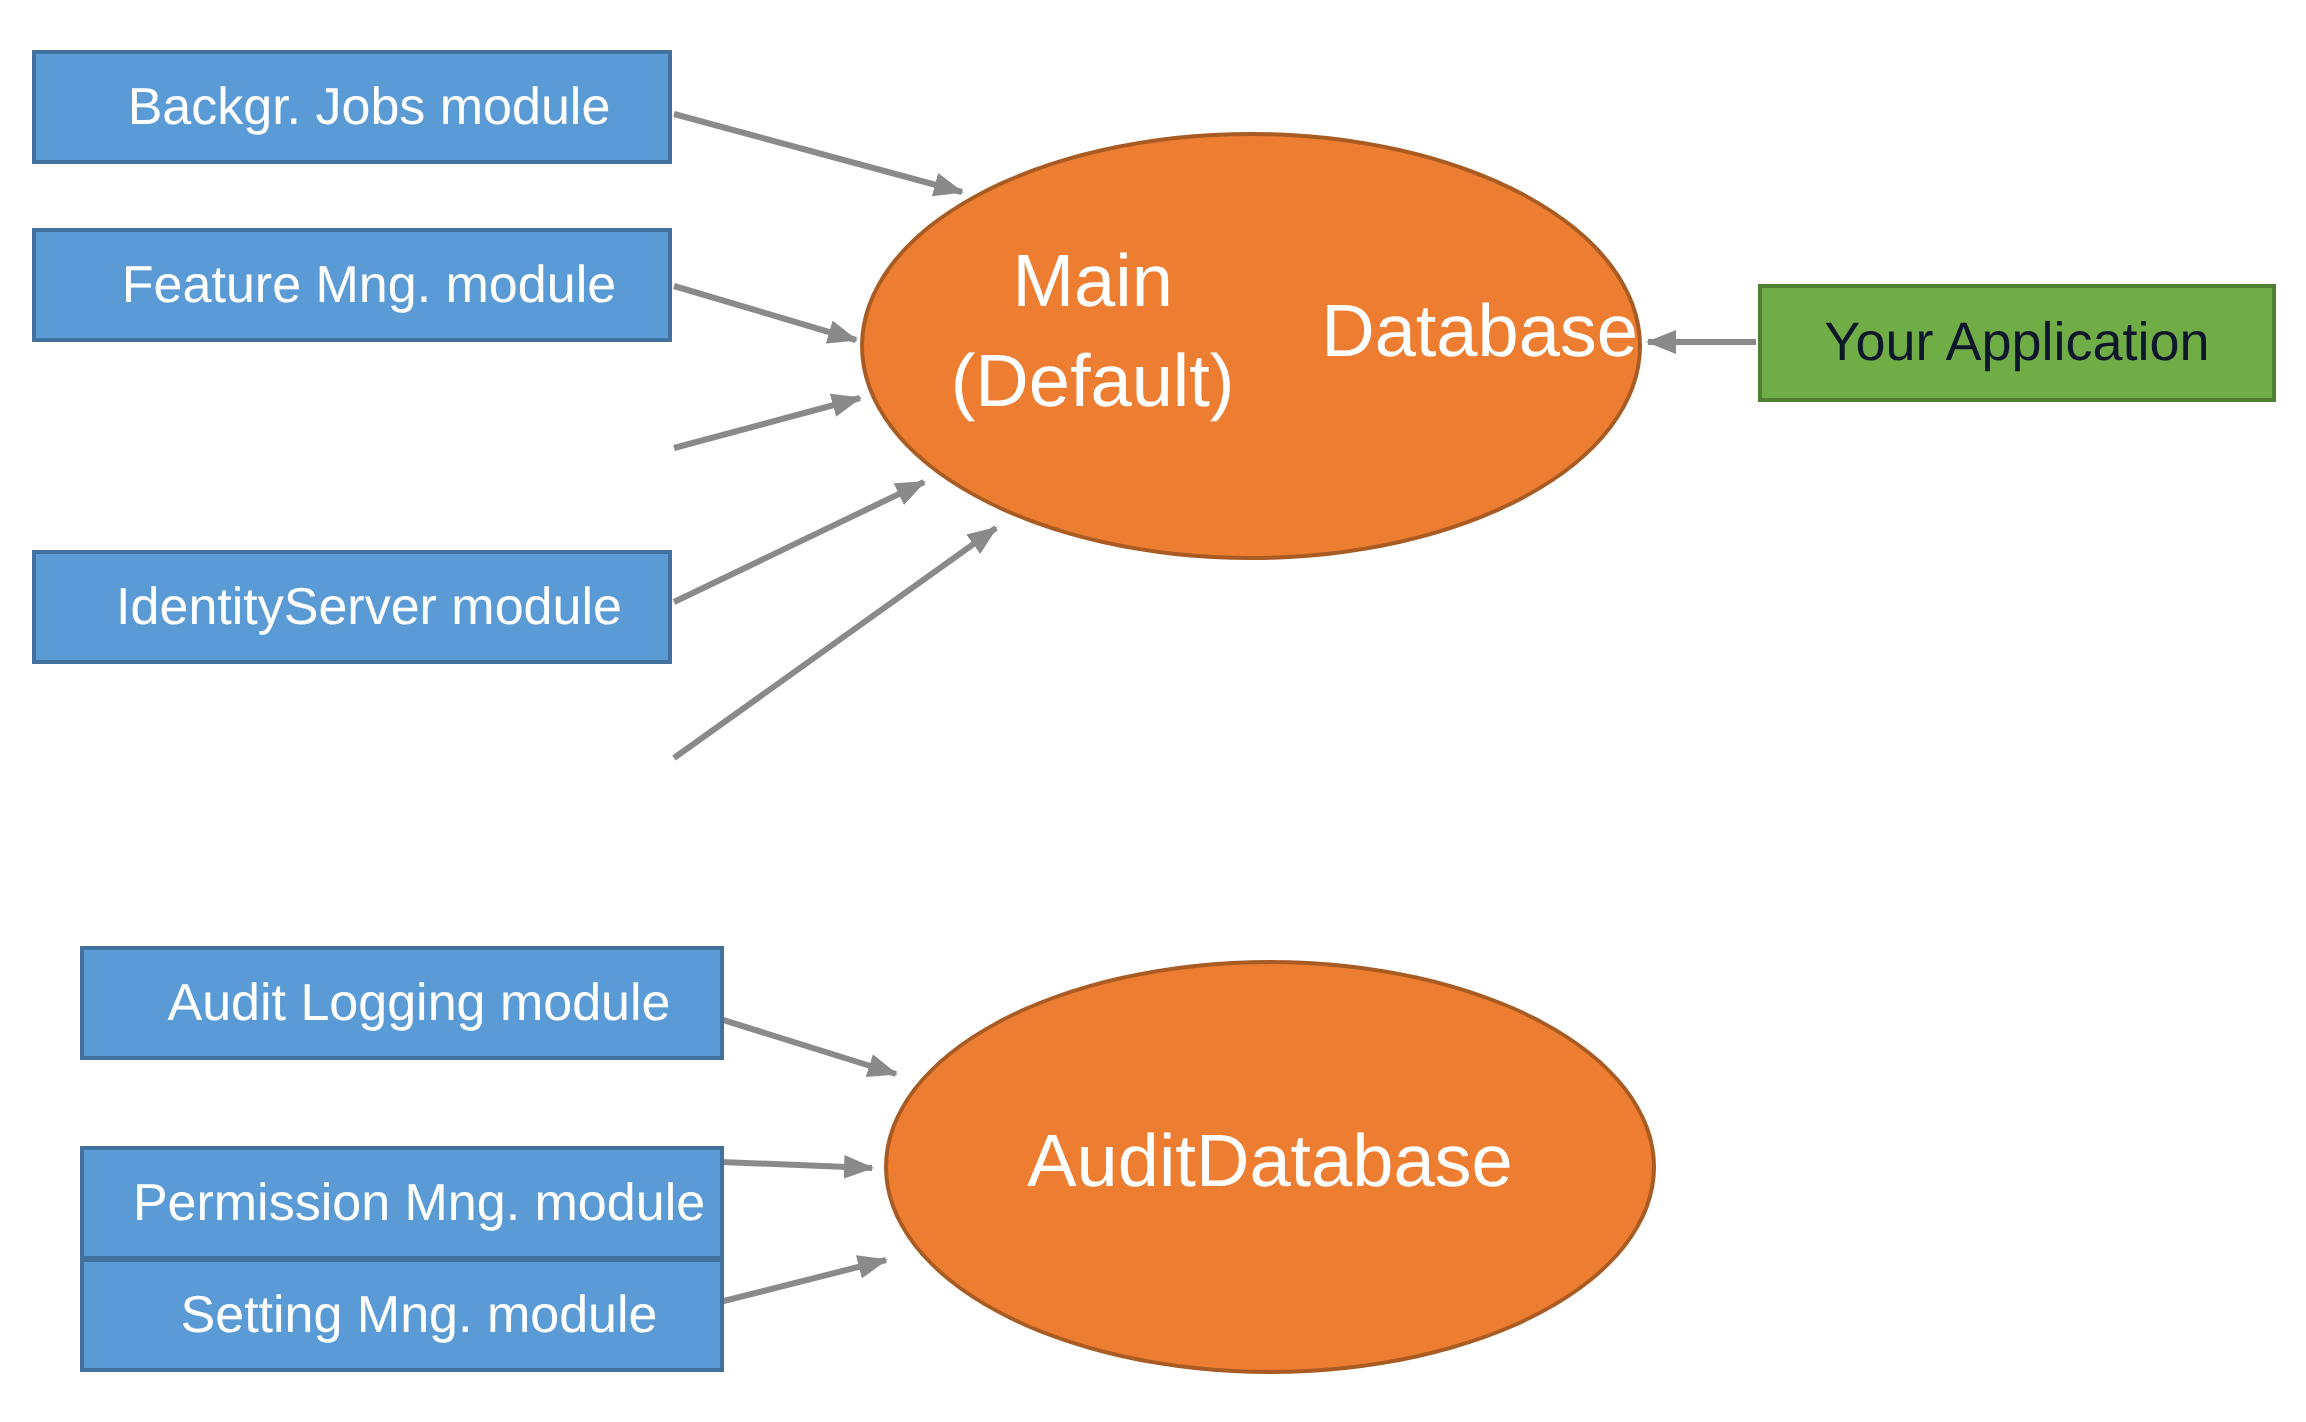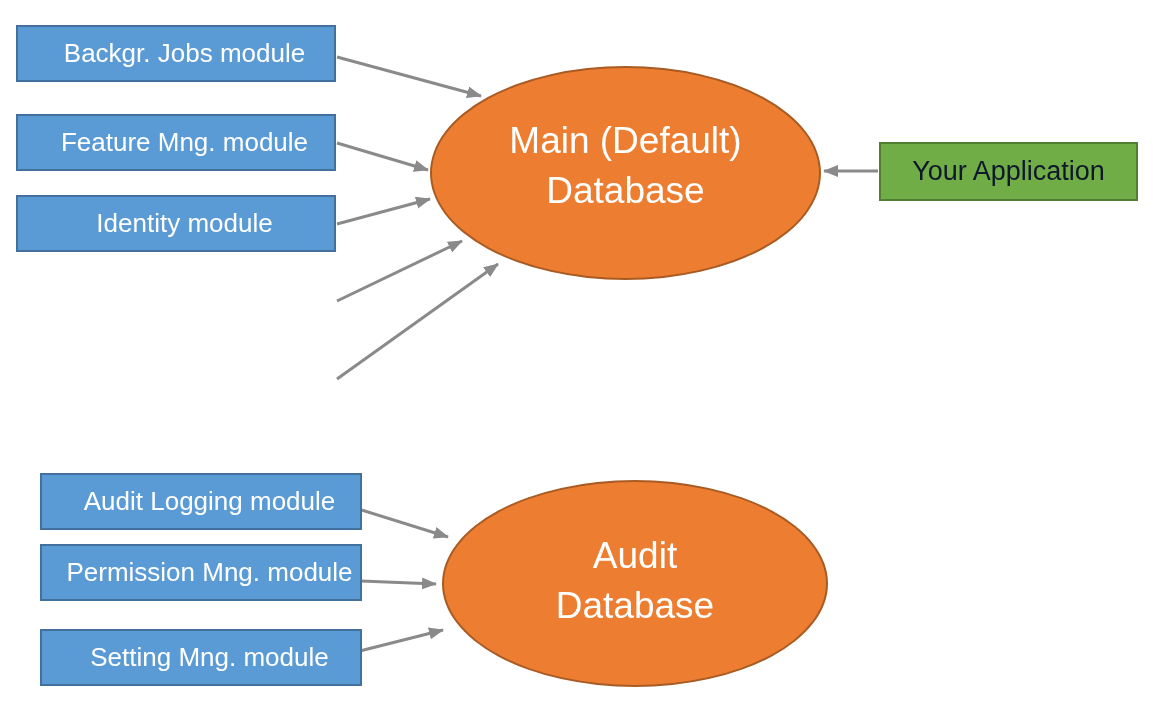--- a/index.html
+++ b/index.html
@@ -29,24 +29,23 @@
   }
   .module-box.lower { left: 13px; width: 322px; margin-left: 27px; }
   .db-ellipse {
     position: absolute;
     background: #ed7d31;
     border: 2px solid #a85b22;
     box-sizing: border-box;
     border-radius: 50%;
     color: #ffffff;
     display: flex;
-    flex-direction: column;
     align-items: center;
     justify-content: center;
-    text-align: right;
+    text-align: center;
     font-size: 37px;
     line-height: 50px;
   }
   #main-db { left: 430px; top: 66px; width: 391px; height: 214px; padding-bottom: 14px; }
   #second-db { left: 442px; top: 480px; width: 386px; height: 207px; padding-bottom: 6px; }
   #app-box {
     position: absolute;
     left: 879px;
     top: 142px;
     width: 259px;
@@ -91,28 +90,28 @@
     <line x1="336" y1="657" x2="443" y2="630" marker-end="url(#arrowhead)"></line>
     <line x1="878" y1="171" x2="824" y2="171" marker-end="url(#arrowhead)"></line>
   </svg>
 
   <div class="module-box" style="top:25px">
     <span>Backgr. Jobs module</span>
   </div>
   <div class="module-box" style="top:114px">
     <span>Feature Mng. module</span>
   </div>
-  <div class="module-box" style="top:195px">
-    <span>Identity module</span>
+  <div class="module-box" style="top:275px">
+    <span>IdentityServer module</span>
   </div>
 
   <div class="module-box lower" style="top:473px">
     <span>Audit Logging module</span>
   </div>
-  <div class="module-box lower" style="top:544px">
+  <div class="module-box lower" style="top:573px">
     <span>Permission Mng. module</span>
   </div>
   <div class="module-box lower" style="top:629px">
     <span>Setting Mng. module</span>
   </div>
 
   <div id="main-db" class="db-ellipse">
     <div>Main (Default)</div>
     <div>Database</div>
   </div>

